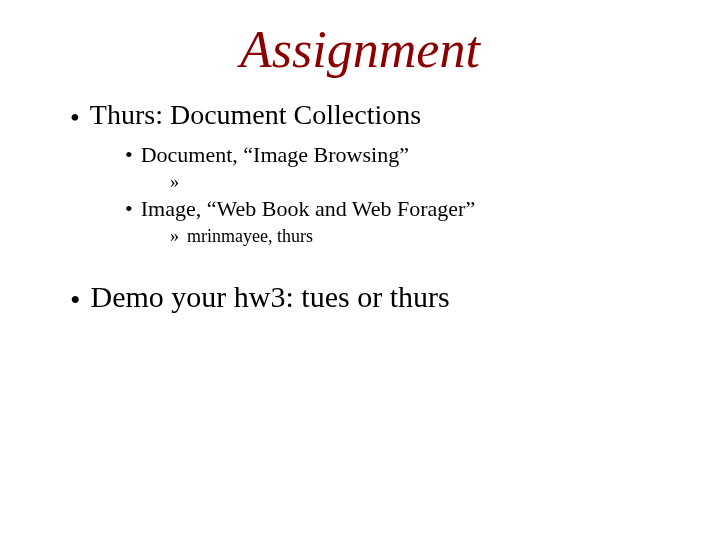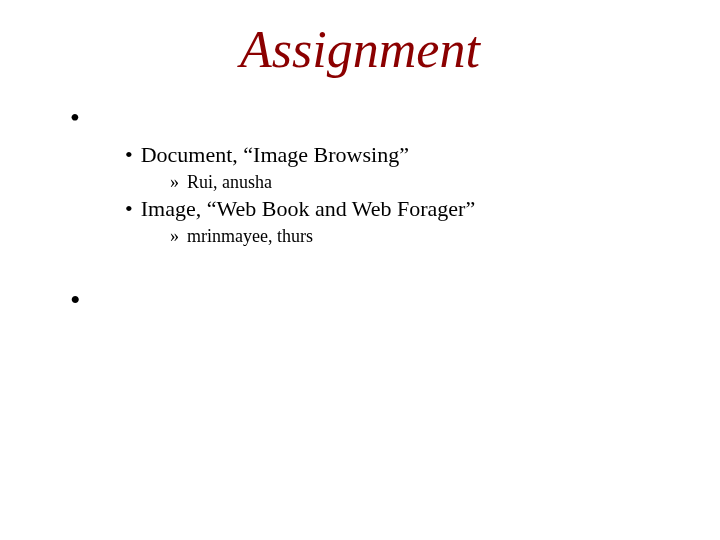--- a/index.html
+++ b/index.html
@@ -98,42 +98,43 @@
 </head>
 <body>
 
 <div class="slide">
   <h1 class="title">Assignment</h1>
 
   <div class="content">
 
     <div class="bullet-l1">
       <span class="bullet-marker">•</span>
+      <span>Thurs:  Document Collections</span>
     </div>
 
     <div class="bullet-l2">
       <span class="bullet-marker">•</span>
       <span>Document, “Image Browsing”</span>
     </div>
 
     <div class="bullet-l3">
       <span class="bullet-marker">»</span>
-      <span>Rui, anusha</span>
     </div>
 
     <div class="bullet-l2">
       <span class="bullet-marker">•</span>
       <span>Image, “Web Book and Web Forager”</span>
     </div>
 
     <div class="bullet-l3">
       <span class="bullet-marker">»</span>
       <span>mrinmayee, thurs</span>
     </div>
 
     <div class="section-gap"></div>
 
     <div class="bullet-l1 demo-bullet">
       <span class="bullet-marker">•</span>
+      <span>Demo your hw3:  tues or thurs</span>
     </div>
 
   </div>
 </div>
 
 </body></html>

